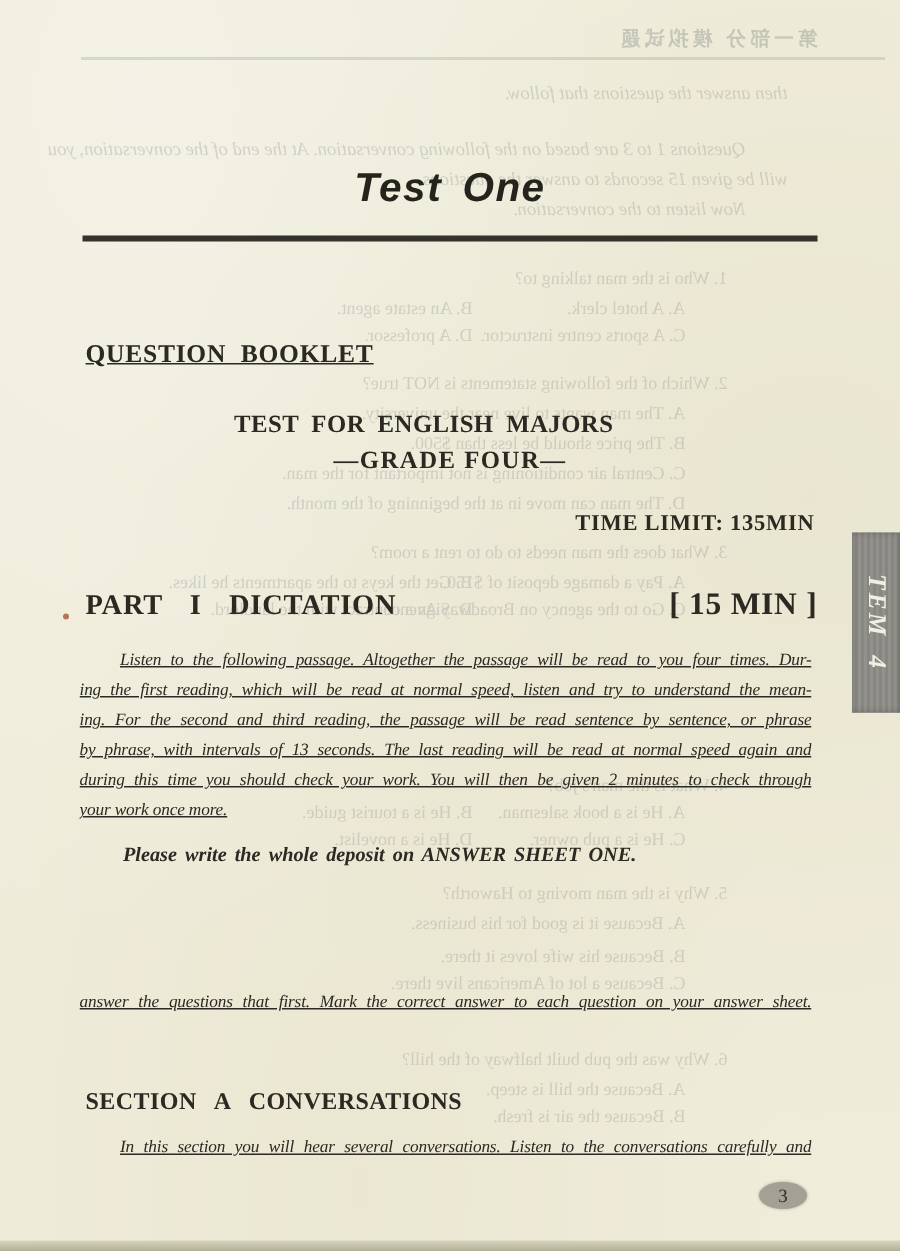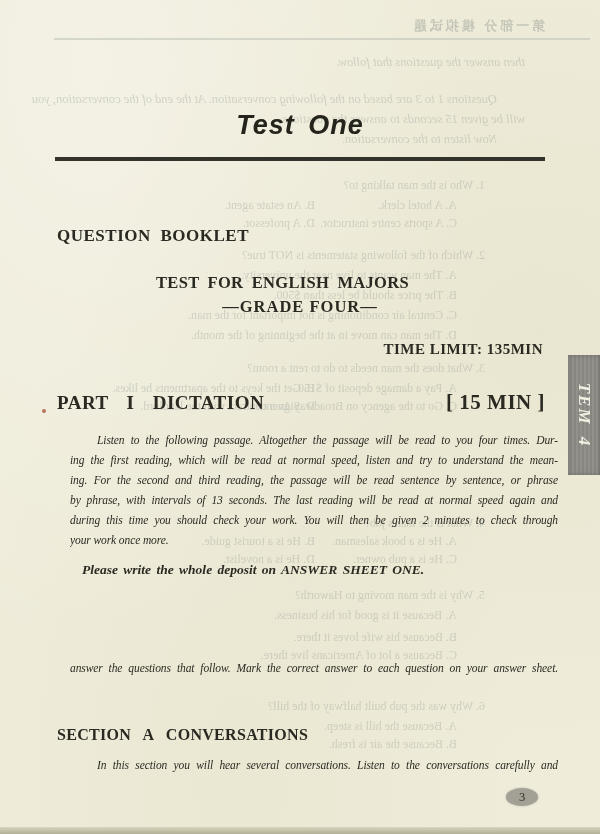--- a/index.html
+++ b/index.html
@@ -21,32 +21,32 @@
   .bleed .rule{position:absolute;left:10px;top:38px;width:536px;height:1.5px;background:#aeb4ab;}
   .bleed .cn{position:absolute;left:55px;top:17px;font-weight:bold;font-size:13px;
              letter-spacing:3px;color:#8e948c;}
   
   .abs{position:absolute;}
   .test-one{top:110px;left:0;width:600px;text-align:center;
     font-family:"Liberation Sans","DejaVu Sans",sans-serif;
     font-style:italic;font-weight:bold;font-size:27px;letter-spacing:1px;word-spacing:5px;
     color:#24241d;}
   .title-rule{top:157px;left:55px;width:490px;height:3.5px;background:#33332b;}
-  .q-booklet{top:226px;left:57px;font-weight:bold;font-size:17px;letter-spacing:.5px;word-spacing:5px;}
+  .q-booklet{top:226px;left:57px;font-weight:bold;font-size:17px;letter-spacing:.5px;word-spacing:5px;text-decoration:underline;}
   .exam-title{top:273px;left:0;width:565px;text-align:center;font-weight:bold;font-size:16.5px;
     letter-spacing:.3px;word-spacing:4px;}
   .exam-sub{top:297px;left:0;width:600px;text-align:center;font-weight:bold;font-size:16.5px;
     letter-spacing:1px;}
   .time-limit{top:341px;right:57px;font-weight:bold;font-size:15px;letter-spacing:.5px;}
   .part-row{left:57px;width:488px;display:flex;justify-content:space-between;align-items:baseline;}
   .part1-row{top:390px;}
   .part2-row{top:620px;}
   .part-heading{font-weight:bold;font-size:19px;letter-spacing:.5px;word-spacing:13px;}
   .duration{font-weight:bold;font-size:21px;letter-spacing:.5px;}
-  .para{left:70px;width:488px;}
+  .para{left:53px;width:488px;text-decoration:underline;}
   .para1{top:430px;}
   .para2{top:658px;}
   .para3{top:755px;}
   .body-line{font-style:italic;font-size:11.5px;line-height:20px;height:20px;overflow:hidden;
     text-align:justify;text-align-last:justify;letter-spacing:-.1px;}
   .body-line.first{text-indent:27px;}
   .body-line.endline{text-align-last:left;}
   .note{top:562px;left:82px;font-style:italic;font-weight:bold;font-size:13.5px;word-spacing:2px;}
   .section-heading{top:726px;left:57px;font-weight:bold;font-size:16px;letter-spacing:.3px;word-spacing:8px;}
   
@@ -126,21 +126,21 @@
     <div class="body-line">ing. For the second and third reading, the passage will be read sentence by sentence, or phrase</div>
     <div class="body-line">by phrase, with intervals of 13 seconds. The last reading will be read at normal speed again and</div>
     <div class="body-line">during this time you should check your work. You will then be given 2 minutes to check through</div>
     <div class="body-line endline">your work once more.</div>
   </div>
 
   <div class="abs note">Please write the whole deposit on ANSWER SHEET ONE.</div>
 
 
   <div class="abs para para2">
-    <div class="body-line">answer the questions that follow. Mark the correct answer to each question on your answer sheet.</div>
+    <div class="body-line">answer the questions that first. Mark the correct answer to each question on your answer sheet.</div>
   </div>
 
   <div class="abs para para3">
     <div class="body-line first">In this section you will hear several conversations. Listen to the conversations carefully and</div>
   </div>
 
   <div class="abs section-heading">SECTION A CONVERSATIONS</div>
 
   <div class="abs tab">
     <span class="tab-text">TEM 4</span>

